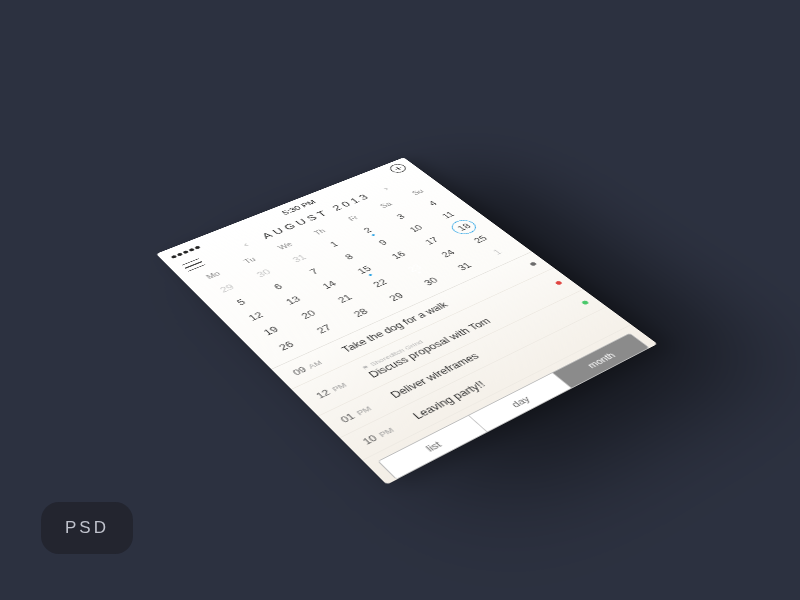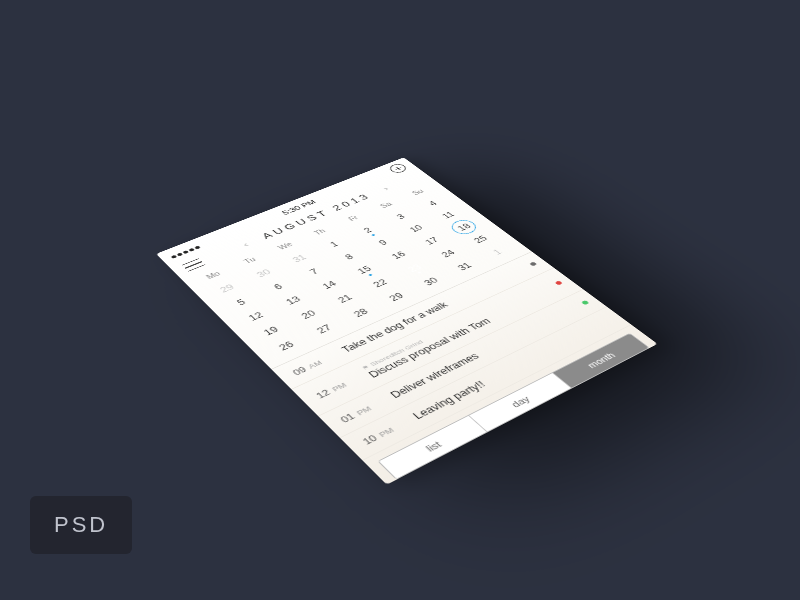--- a/index.html
+++ b/index.html
@@ -180,28 +180,28 @@
     color: #6b6b6b;
     cursor: pointer;
     background: #fff;
   }
   .segmented .seg + .seg { border-left: 1px solid #c7c7c7; }
   .segmented .seg.active { background: #8b8b8b; color: #fff; }
 
   
   .psd {
     position: fixed;
-    left: 30px;
+    left: 41px;
     bottom: 46px;
     background: #23252f;
     color: #c0c3cd;
-    font-size: 22px;
+    font-size: 17px;
     letter-spacing: 3px;
     padding: 16px 24px;
-    border-radius: 6px;
+    border-radius: 18px;
     font-weight: 500;
     font-family: Arial, sans-serif;
   }
 </style>
 </head>
 <body>
 
 <div class="scene">
   <div class="phone">
 

